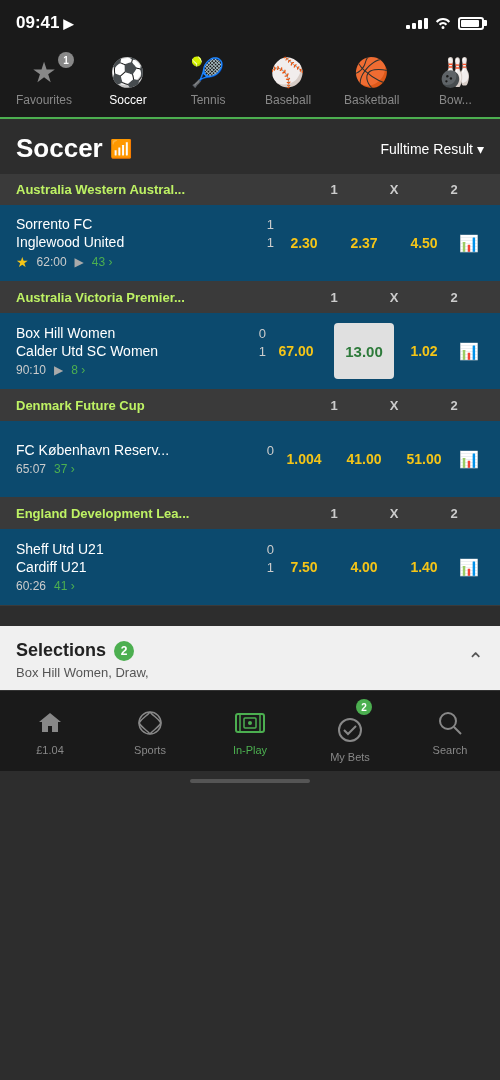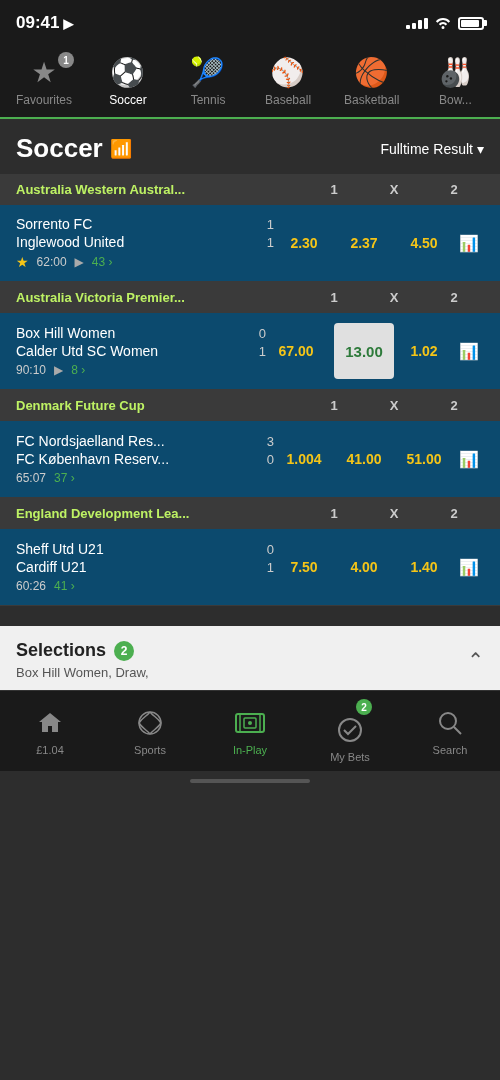--- a/index.html
+++ b/index.html
@@ -478,24 +478,20 @@
   <span class="league-name">Denmark Future Cup</span>
   <div class="col-headers">
     <span class="col-header">1</span>
     <span class="col-header">X</span>
     <span class="col-header">2</span>
   </div>
 </div>
 <div class="match-row">
   <div class="match-info">
     <div class="team-name">
-      <span>FC Nordsjaelland Res...</span>
-      <span class="team-score">3</span>
-    </div>
-    <div class="team-name">
       <span>FC København Reserv...</span>
       <span class="team-score">0</span>
     </div>
     <div class="match-meta">
       <span class="match-time">65:07</span>
       <span class="match-count">37 ›</span>
     </div>
   </div>
   <div class="odds-area">
     <div class="odd-btn">1.004</div>

